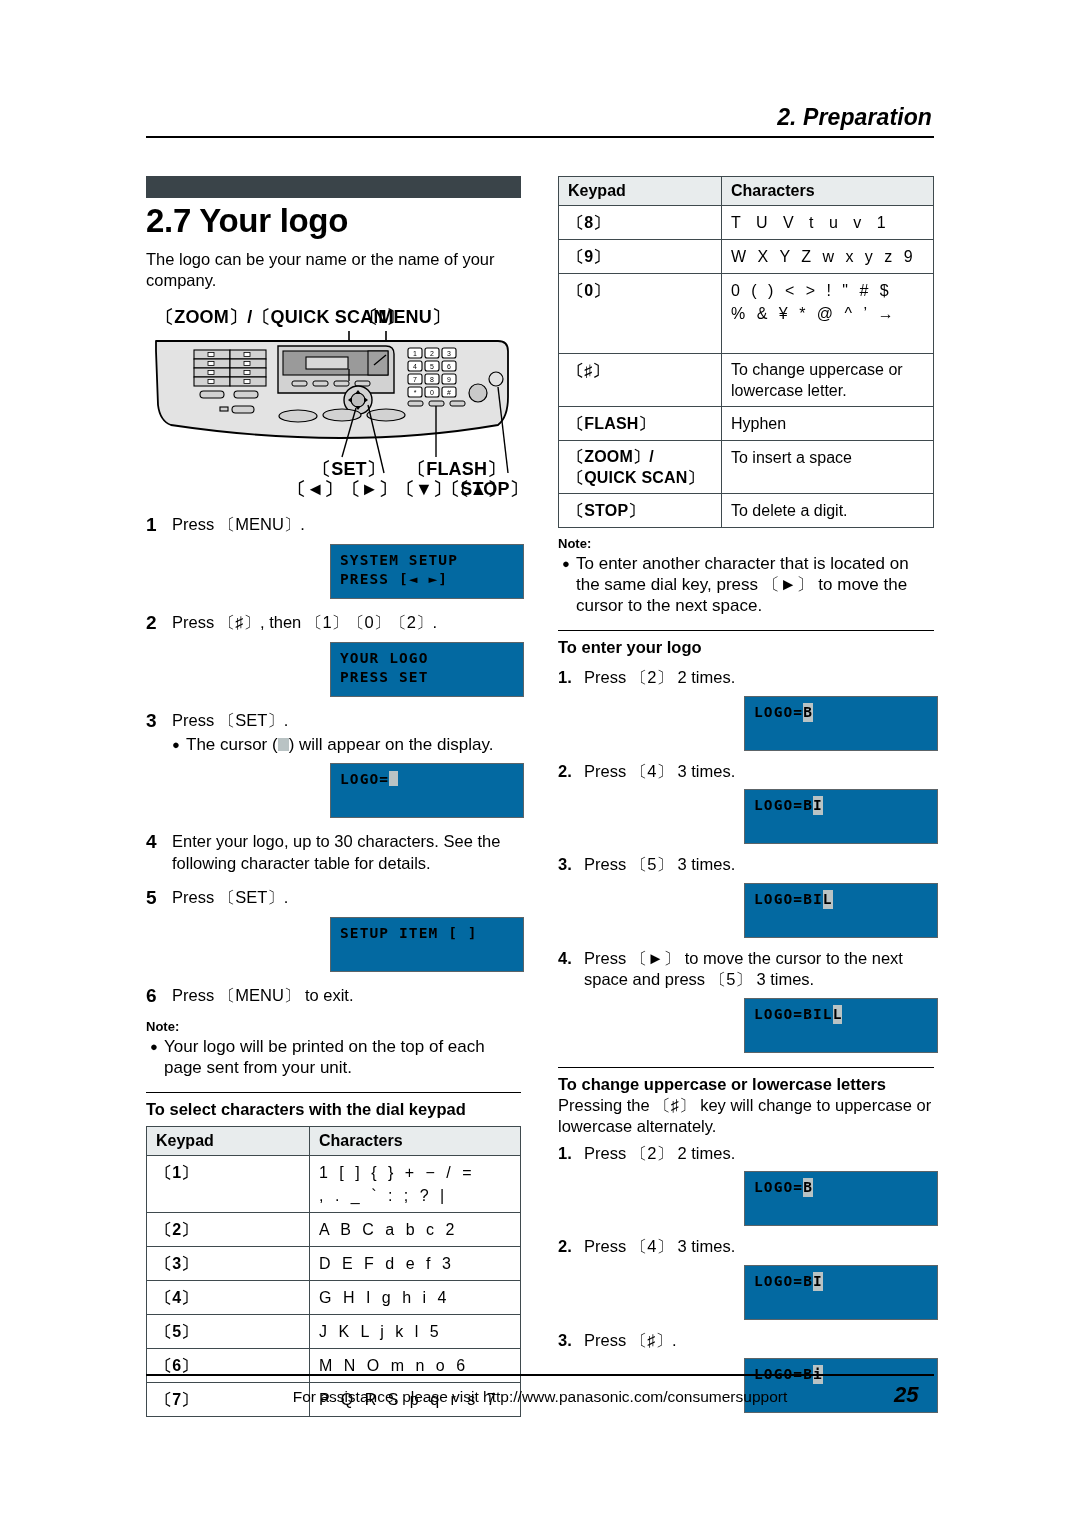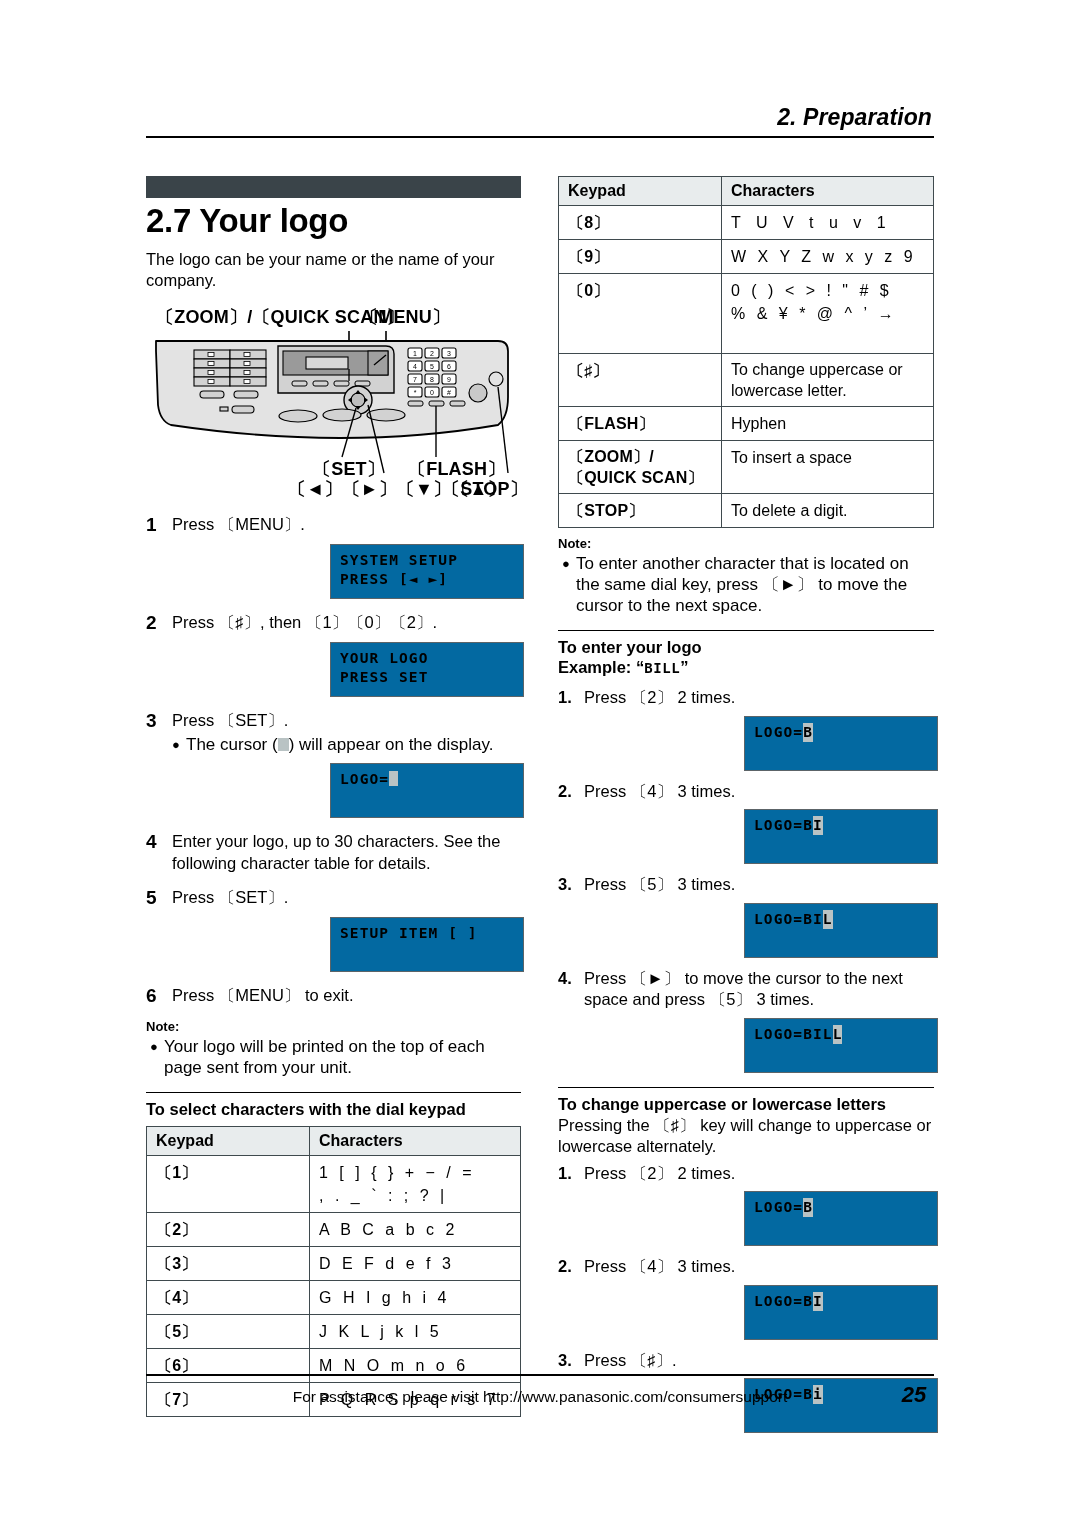--- a/index.html
+++ b/index.html
@@ -88,21 +88,21 @@
 
   
   table.chars.first{margin-top:0;}
 
   
   .footer{position:absolute;left:146px;top:1374px;width:788px;}
   .footer-rule{border-top:2.2px solid #000;}
   .footer-row{display:flex;align-items:baseline;margin-top:6px;}
   .footer-txt{flex:1;text-align:center;font-size:15.5px;padding-left:40px;}
   .footer-pg{font-size:22px;font-style:italic;font-weight:bold;width:40px;
-    text-align:center;}
+    text-align:left;}
 </style>
 </head>
 <body>
 
 <div class="page">
 
   <div class="header">
     <div class="header-title">2. Preparation</div>
     <div class="header-rule"></div>
   </div>
@@ -383,21 +383,20 @@
       </table>
 
     <div class="note-h" style="margin-top:8px;">Note:</div>
     <div class="bullet-line" style="padding-left:4px;">
       <div class="bullet-dot">●</div>
       <div class="bullet-txt">To enter another character that is located on the same dial key, press 〔►〕 to move the cursor to the next space.</div>
     </div>
 
     <div class="rule-thin"></div>
     <div class="sub-head">To enter your logo</div>
-    <div class="sub-head2"><span>Example: “</span><span class="mono-in">BILL</span><span>”</span></div>
 
     <div class="ostep">
       <div class="ostep-num">1.</div>
       <div class="ostep-txt">Press 〔2〕 2 times.</div>
     </div>
     <div class="lcd lcd-r">
       <div><span>LOGO=</span><span class="cur">B</span></div>
       <div>&nbsp;</div>
     </div>
 

